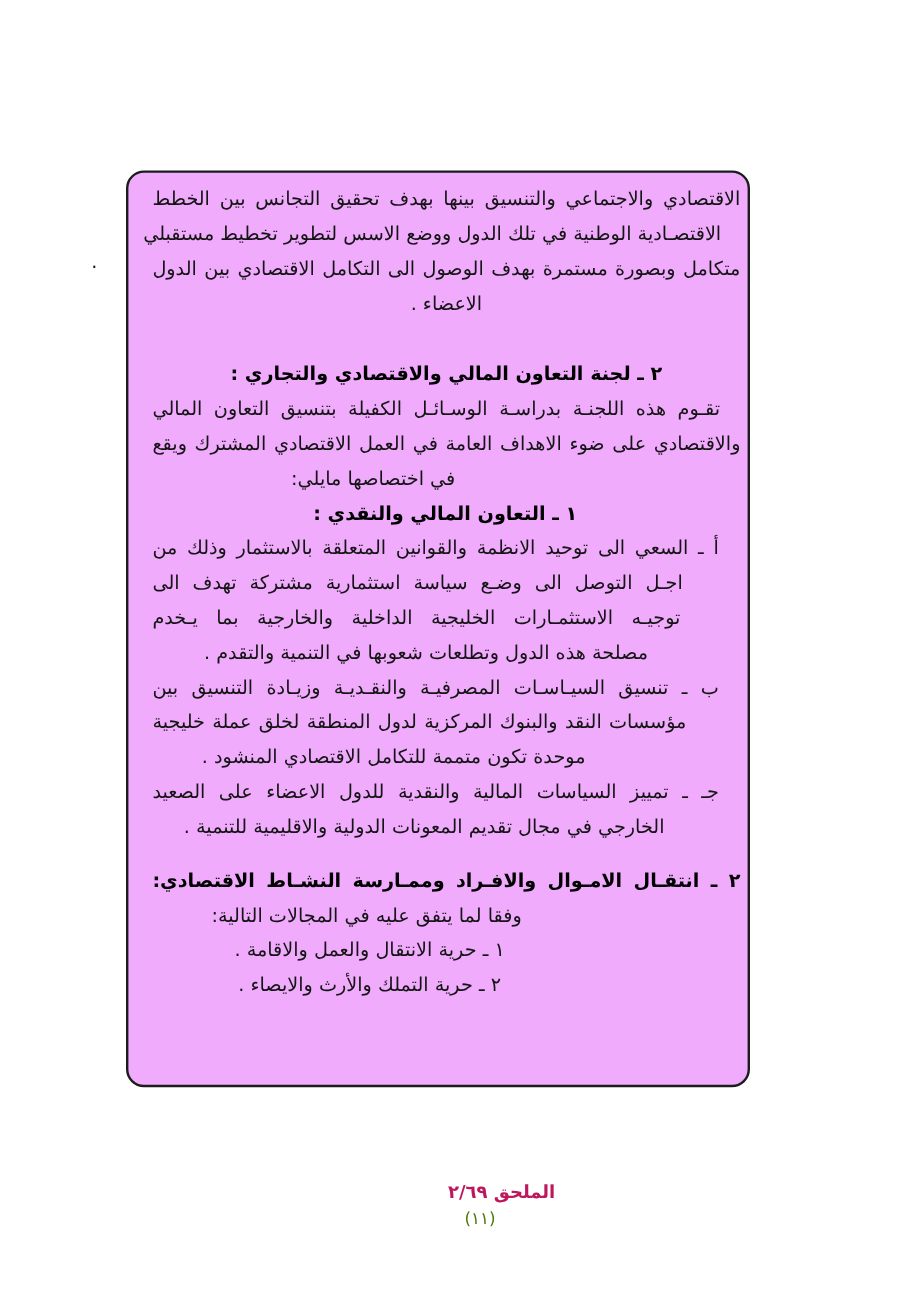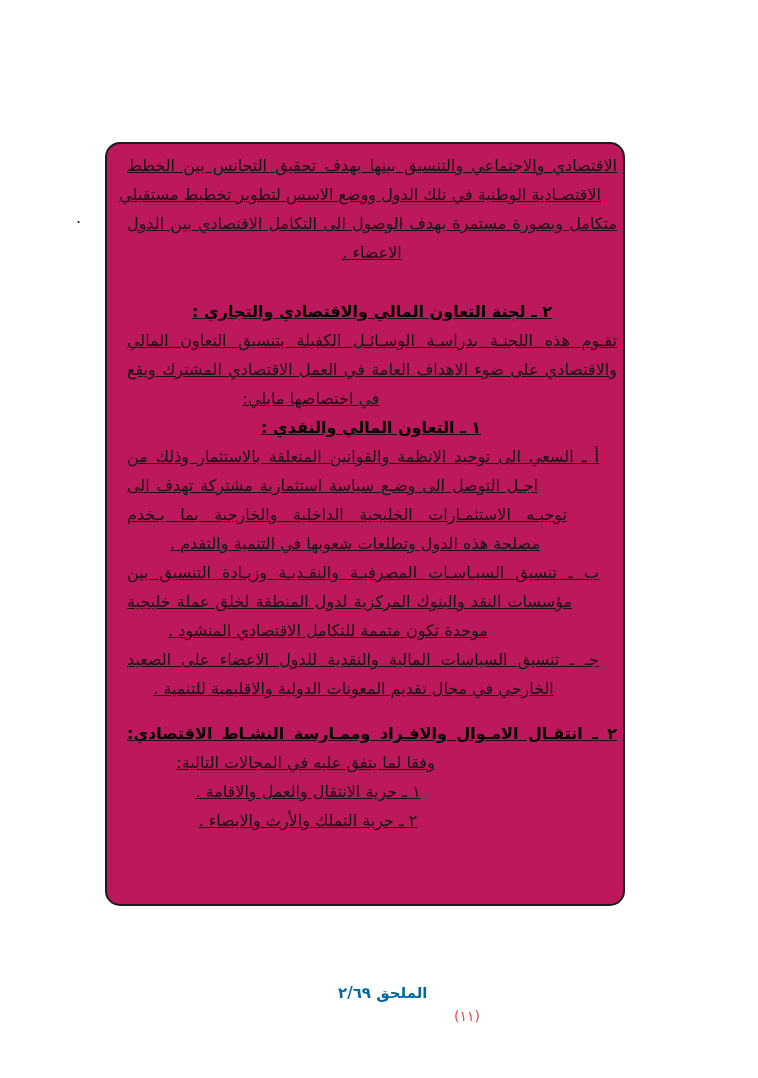--- a/index.html
+++ b/index.html
@@ -18,22 +18,21 @@
   .panel {
     position: absolute;
     left: 105px;
     top: 142px;
     width: 520px;
     height: 764px;
     border: 2px solid #1c1c1c;
     border-radius: 15px;
     box-sizing: border-box;
     padding: 7px 6px 10px 20px;
-    background: #be185d;
-    text-decoration: underline;
+    background: #f0abfc;
   }
   .line {
     direction: rtl;
     unicode-bidi: embed;
     text-align: center;
     font-size: 16px;
     line-height: 29px;
     height: 29px;
     white-space: nowrap;
     overflow: visible;
@@ -57,62 +56,63 @@
     top: 210px;
     font-size: 16px;
     color: #141414;
     line-height: 16px;
   }
   .footer-annex {
     position: absolute;
     left: 338px;
     top: 984px;
     width: 160px;
-    text-align: left;
+    text-align: center;
     direction: rtl;
     font-weight: bold;
     font-size: 15px;
-    color: #0369a1;
+    color: #be185d;
   }
   .footer-page {
     position: absolute;
     left: 320px;
     top: 1008px;
     width: 160px;
+    text-align: center;
     direction: rtl;
     font-size: 14px;
-    color: #ef4444;
+    color: #4d7c0f;
   }
 </style>
 </head>
 <body>
 
 <div class="margin-dot">.</div>
 
 <div class="panel">
   <div class="line j" style="margin-right:0">الاقتصادي والاجتماعي والتنسيق بينها بهدف تحقيق التجانس بين الخطط</div>
   <div class="line j" style="margin-right:16px">الاقتصـادية الوطنية في تلك الدول ووضع الاسس لتطوير تخطيط مستقبلي</div>
   <div class="line j" style="margin-right:0">متكامل وبصورة مستمرة بهدف الوصول الى التكامل الاقتصادي بين الدول</div>
   <div class="line" style="margin-right:0">الاعضاء .</div>
 
   <div class="spacer-lg"></div>
 
   <div class="line h" style="margin-right:0">٢ ـ لجنة التعاون المالي والاقتصادي والتجاري :</div>
-  <div class="line j" style="margin-right:0">تقـوم هذه اللجنـة بدراسـة الوسـائـل الكفيلة بتنسيق التعاون المالي</div>
+  <div class="line j" style="margin-right:17px">تقـوم هذه اللجنـة بدراسـة الوسـائـل الكفيلة بتنسيق التعاون المالي</div>
   <div class="line j" style="margin-right:0">والاقتصادي على ضوء الاهداف العامة في العمل الاقتصادي المشترك ويقع</div>
   <div class="line" style="margin-right:122px">في اختصاصها مايلي:</div>
   <div class="line h" style="margin-right:2px">١ ـ التعاون المالي والنقدي :</div>
   <div class="line j" style="margin-right:18px">أ ـ السعي الى توحيد الانظمة والقوانين المتعلقة بالاستثمار وذلك من</div>
-  <div class="line j" style="margin-right:79px">اجـل التوصل الى وضـع سياسة استثمارية مشتركة تهدف الى</div>
+  <div class="line j" style="margin-right:48px">اجـل التوصل الى وضـع سياسة استثمارية مشتركة تهدف الى</div>
   <div class="line j" style="margin-right:50px">توجيـه الاستثمـارات الخليجية الداخلية والخارجية بما يـخدم</div>
   <div class="line" style="margin-right:34px">مصلحة هذه الدول وتطلعات شعوبها في التنمية والتقدم .</div>
   <div class="line j" style="margin-right:18px">ب ـ تنسيق السيـاسـات المصرفيـة والنقـديـة وزيـادة التنسيق بين</div>
   <div class="line j" style="margin-right:45px">مؤسسات النقد والبنوك المركزية لدول المنطقة لخلق عملة خليجية</div>
   <div class="line" style="margin-right:88px">موحدة تكون متممة للتكامل الاقتصادي المنشود .</div>
-  <div class="line j" style="margin-right:18px">جـ ـ تنسيق السياسات المالية والنقدية للدول الاعضاء على الصعيد</div>
+  <div class="line j" style="margin-right:18px">جـ ـ تمييز السياسات المالية والنقدية للدول الاعضاء على الصعيد</div>
   <div class="line" style="margin-right:37px">الخارجي في مجال تقديم المعونات الدولية والاقليمية للتنمية .</div>
 
   <div class="spacer-sm"></div>
 
   <div class="line h j" style="margin-right:0">٢ ـ انتقـال الامـوال والافـراد وممـارسة النشـاط الاقتصادي:</div>
   <div class="line" style="margin-right:133px">وفقا لما يتفق عليه في المجالات التالية:</div>
   <div class="line" style="margin-right:128px">١ ـ حرية الانتقال والعمل والاقامة .</div>
   <div class="line" style="margin-right:128px">٢ ـ حرية التملك والأرث والايصاء .</div>
 </div>
 

